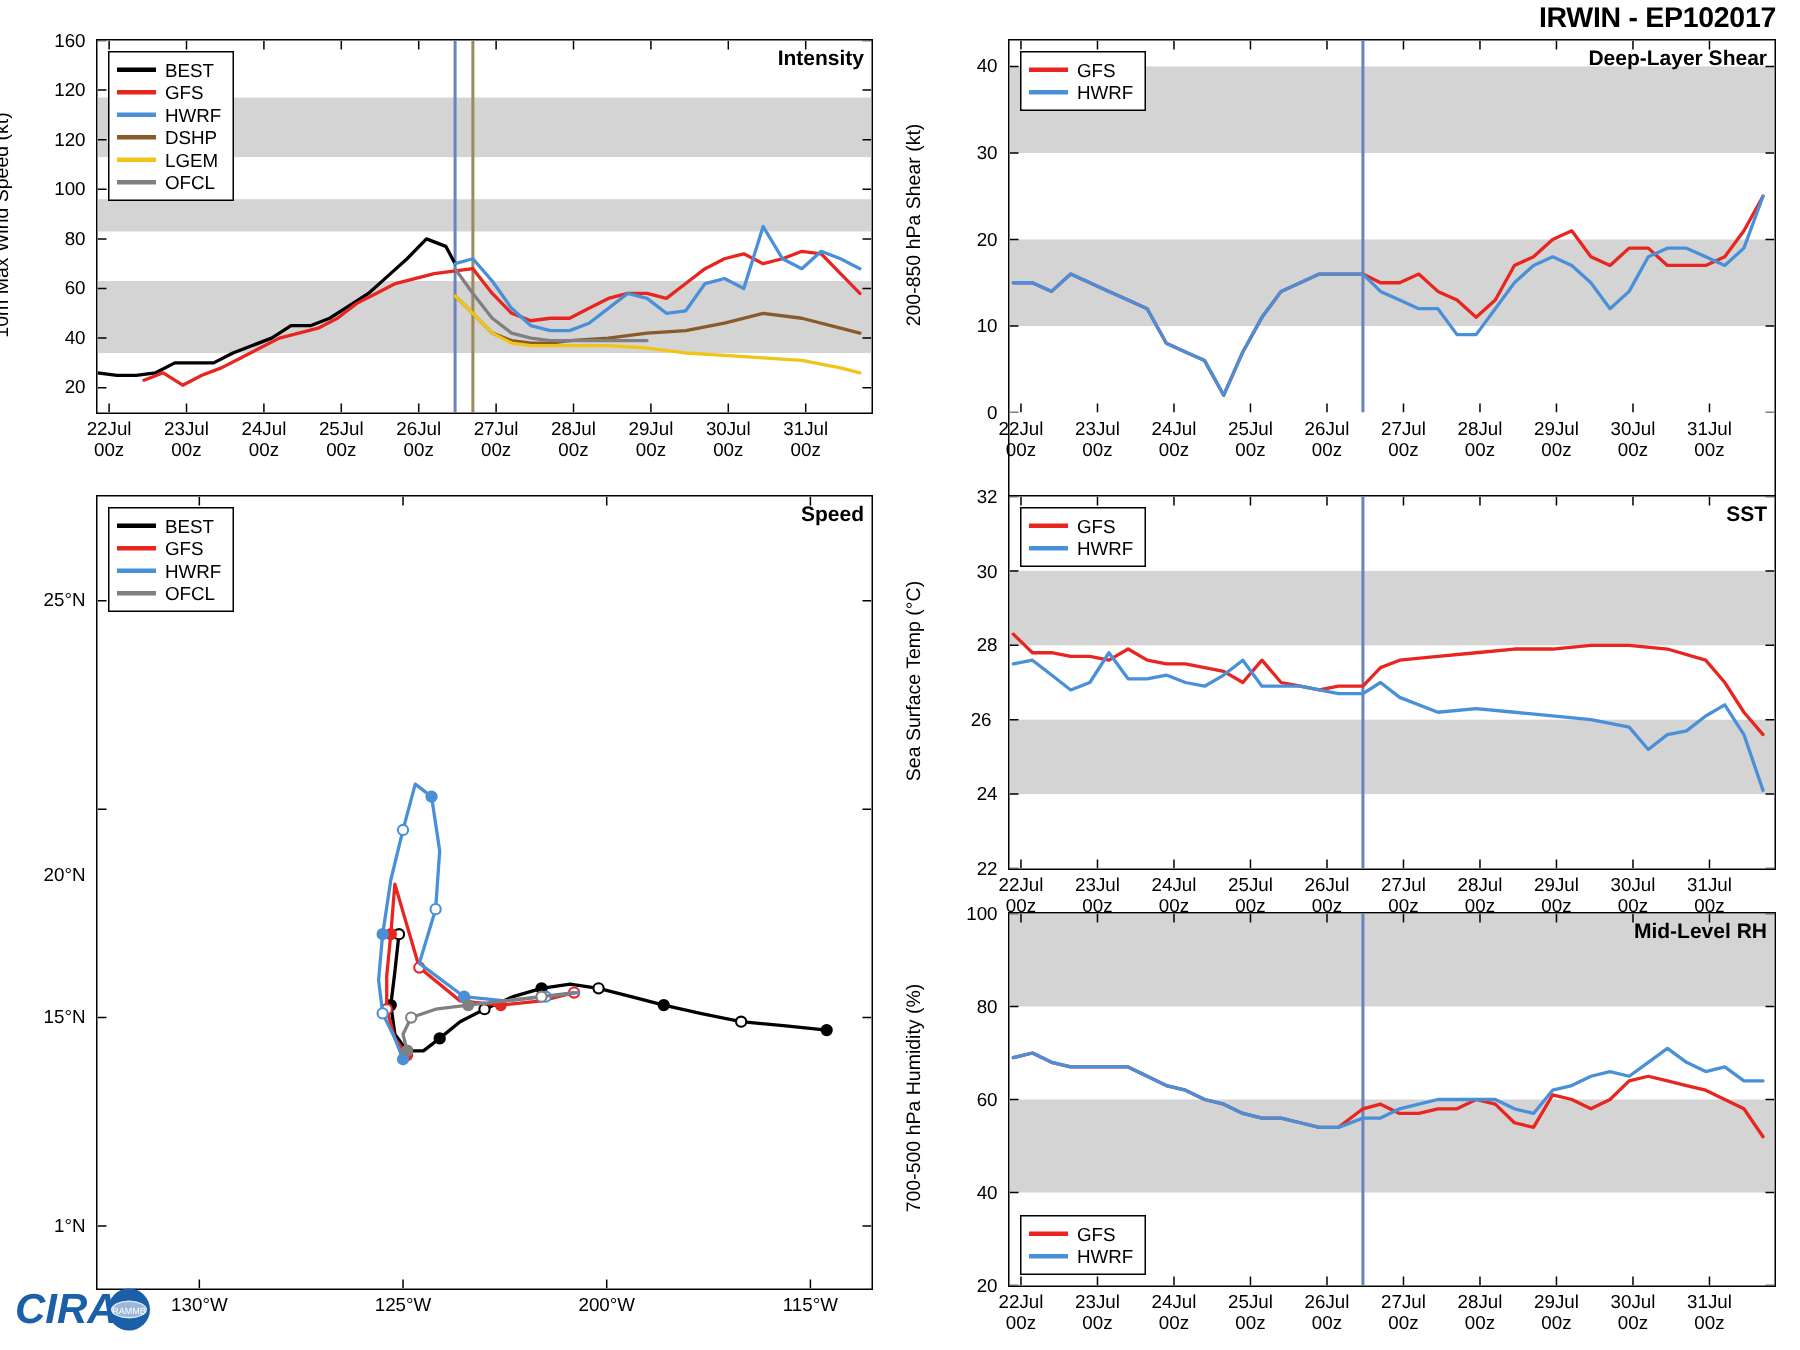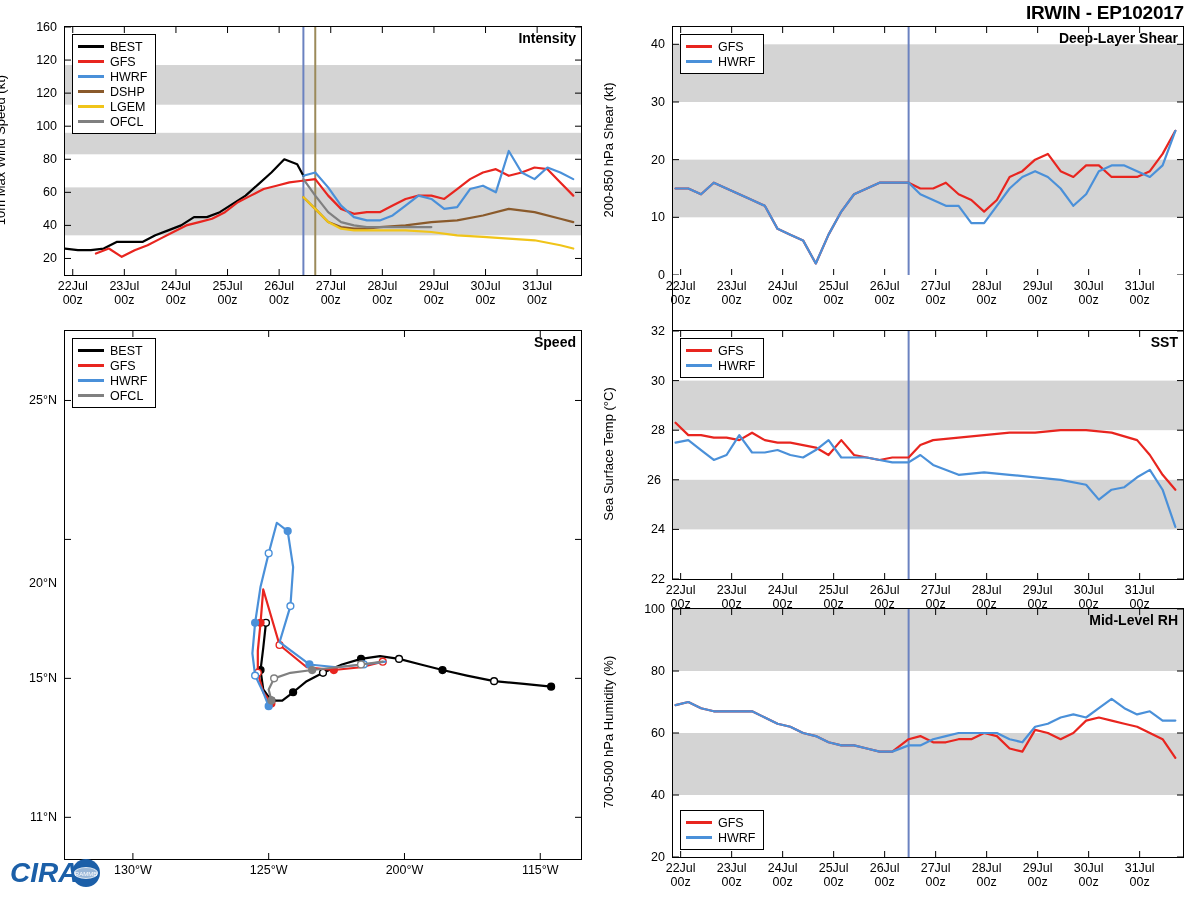--- a/index.html
+++ b/index.html
@@ -569,21 +569,21 @@
       </div>
       <div class="xtick" style="left: 1088.65px; top: 861px;">
         <div>30Jul</div>
         <div>00z</div>
       </div>
       <div class="xtick" style="left: 1139.65px; top: 861px;">
         <div>31Jul</div>
         <div>00z</div>
       </div>
       <div class="ylabel" style="left: 616px; top: 732px; transform: rotate(-90deg) translate(-50%, -100%);">700-500 hPa Humidity (%)</div>
-      <div class="ytick" style="left: 6px; width: 56px; top: 817.316px;">11°N</div>
+      <div class="ytick" style="left: 6px; width: 56px; top: 817.316px;">1°N</div>
       <div class="ytick" style="left: 6px; width: 56px; top: 678.368px;">15°N</div>
       <div class="ytick" style="left: 6px; width: 56px; top: 539.421px; margin-top: 44px;">20°N</div>
       <div class="ytick" style="left: 6px; width: 56px; top: 400.474px;">25°N</div>
       <div class="xtick" style="left: 132.895px; top: 863px;">130°W</div>
       <div class="xtick" style="left: 268.684px; top: 863px;">125°W</div>
       <div class="xtick" style="left: 404.474px; top: 863px;">200°W</div>
       <div class="xtick" style="left: 540.263px; top: 863px;">115°W</div>
     </div>
 
   <div class="cira">

